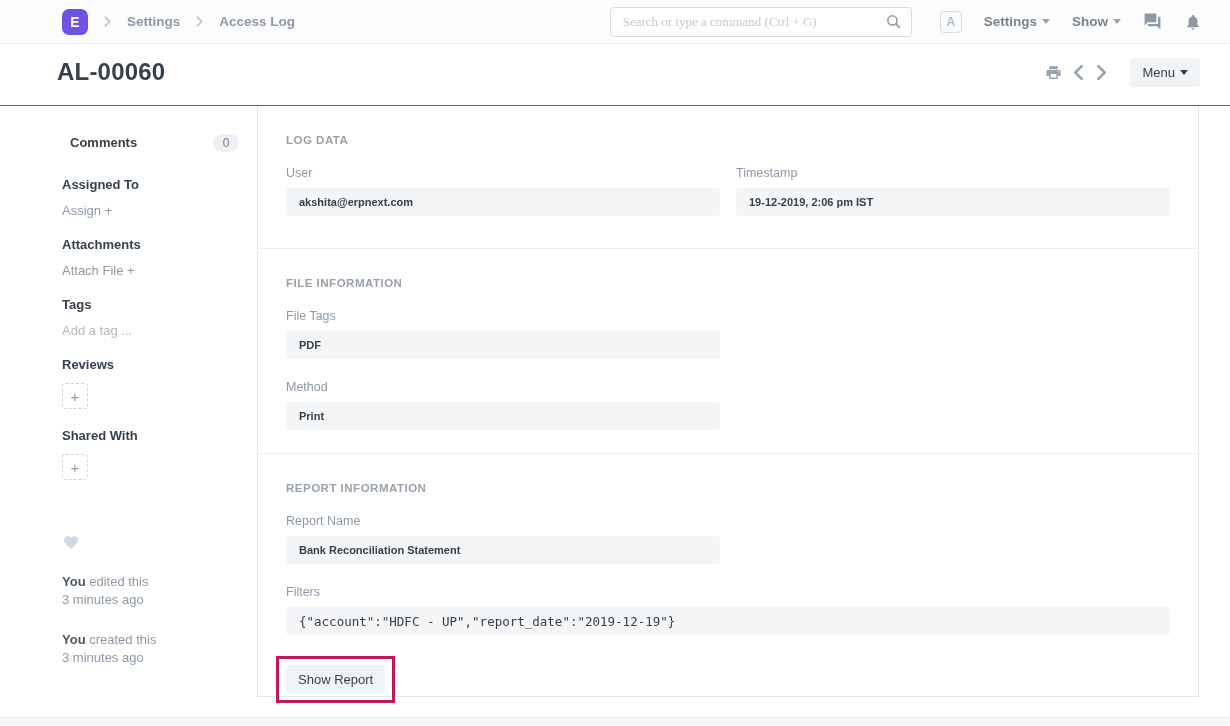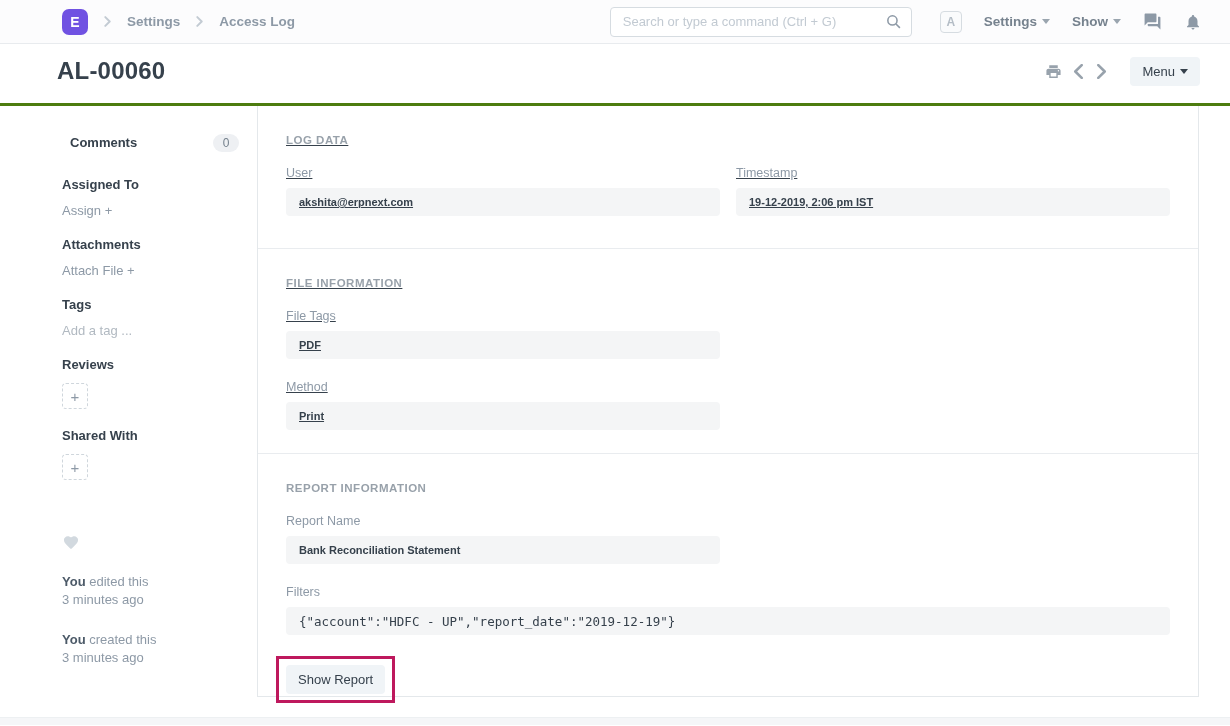--- a/index.html
+++ b/index.html
@@ -19,40 +19,40 @@
     display:flex; align-items:center; justify-content:center; cursor:pointer;
   }
   .crumb-sep { display:flex; align-items:center; margin:0 14px; color:#c3cbd3; }
   .crumb { color:#8d99a6; font-weight:700; font-size:13.5px; cursor:pointer; }
   .search-wrap {
     margin-left:auto; margin-right:28px; position:relative; width:302px;
   }
   .search-input {
     width:100%; height:30px; border:1px solid #d6dce1; border-radius:4px;
     background:#fff; padding:0 34px 0 12px; font-size:13px; color:#36414c;
-    font-family:Liberation Sans, sans-serif; outline:none;
+    font-family:Liberation Serif, serif; outline:none;
   }
   .search-input::placeholder { color:#c2cad2; }
   .search-icon { position:absolute; right:10px; top:6px; color:#8d99a6; }
   .nav-right { display:flex; align-items:center; gap:22px; }
   .avatar {
     width:22px; height:22px; border:1px solid #d6dce1; border-radius:4px;
     background:#fafbfc; color:#b4bdc6; font-size:12px; font-weight:600;
     display:flex; align-items:center; justify-content:center; cursor:pointer;
   }
   .nav-menu { color:#76828e; font-weight:700; font-size:13.5px; cursor:pointer; display:flex; align-items:center; }
   .caret {
     display:inline-block; width:0; height:0; margin-left:5px;
     border-left:4px solid transparent; border-right:4px solid transparent;
     border-top:5px solid #9aa5af;
   }
   .nav-icon { color:#8d99a6; cursor:pointer; display:flex; align-items:center; }
   
   .page-head {
-    height:62px; border-bottom:3px solid #4d7c0f;
+    height:62px; border-bottom:1px solid #4d7c0f;
     display:flex; align-items:center; padding:0 30px 5px 57px;
   }
   .page-title { font-size:24px; font-weight:700; color:#36414c; letter-spacing:.2px; }
   .head-actions { margin-left:auto; display:flex; align-items:center; gap:10px; }
   .head-icon { color:#98a2ac; cursor:pointer; display:flex; align-items:center; }
   .btn-default {
     background:#f0f4f7; border:none; border-radius:4px; height:29px;
     padding:0 12px; font-size:13px; color:#36414c; cursor:pointer;
     display:flex; align-items:center; font-family:"Liberation Sans", sans-serif;
   }
@@ -76,21 +76,21 @@
   }
   .heart { color:#d2d9df; margin-top:54px; cursor:pointer; width:18px; }
   .activity { margin-top:22px; color:#8d99a6; line-height:18px; }
   .activity b { color:#4c5a68; font-weight:700; }
   
   .main {
     width:942px; height:591px;
     border-left:1px solid #e4e8eb; border-right:1px solid #e4e8eb; border-bottom:1px solid #e4e8eb;
   }
   .section { padding:28px 28px 0; }
-  .section.bordered { border-bottom:1px solid #e9ecef;text-decoration:underline; }
+  .section.bordered { border-bottom:1px solid #e9ecef; }
   .sec-1 { height:143px; }
   .sec-2 { height:205px; }
   .section-head {
     font-size:11.5px; font-weight:600; color:#98a1aa;
     text-transform:uppercase; letter-spacing:.5px; margin-bottom:20px;
   }
   .field-row { display:grid; grid-template-columns:1fr 1fr; column-gap:16px; }
   .field { margin-bottom:21px; }
   .field-label { color:#8d99a6; font-size:12.5px; margin-bottom:8px; }
   .field-value {

